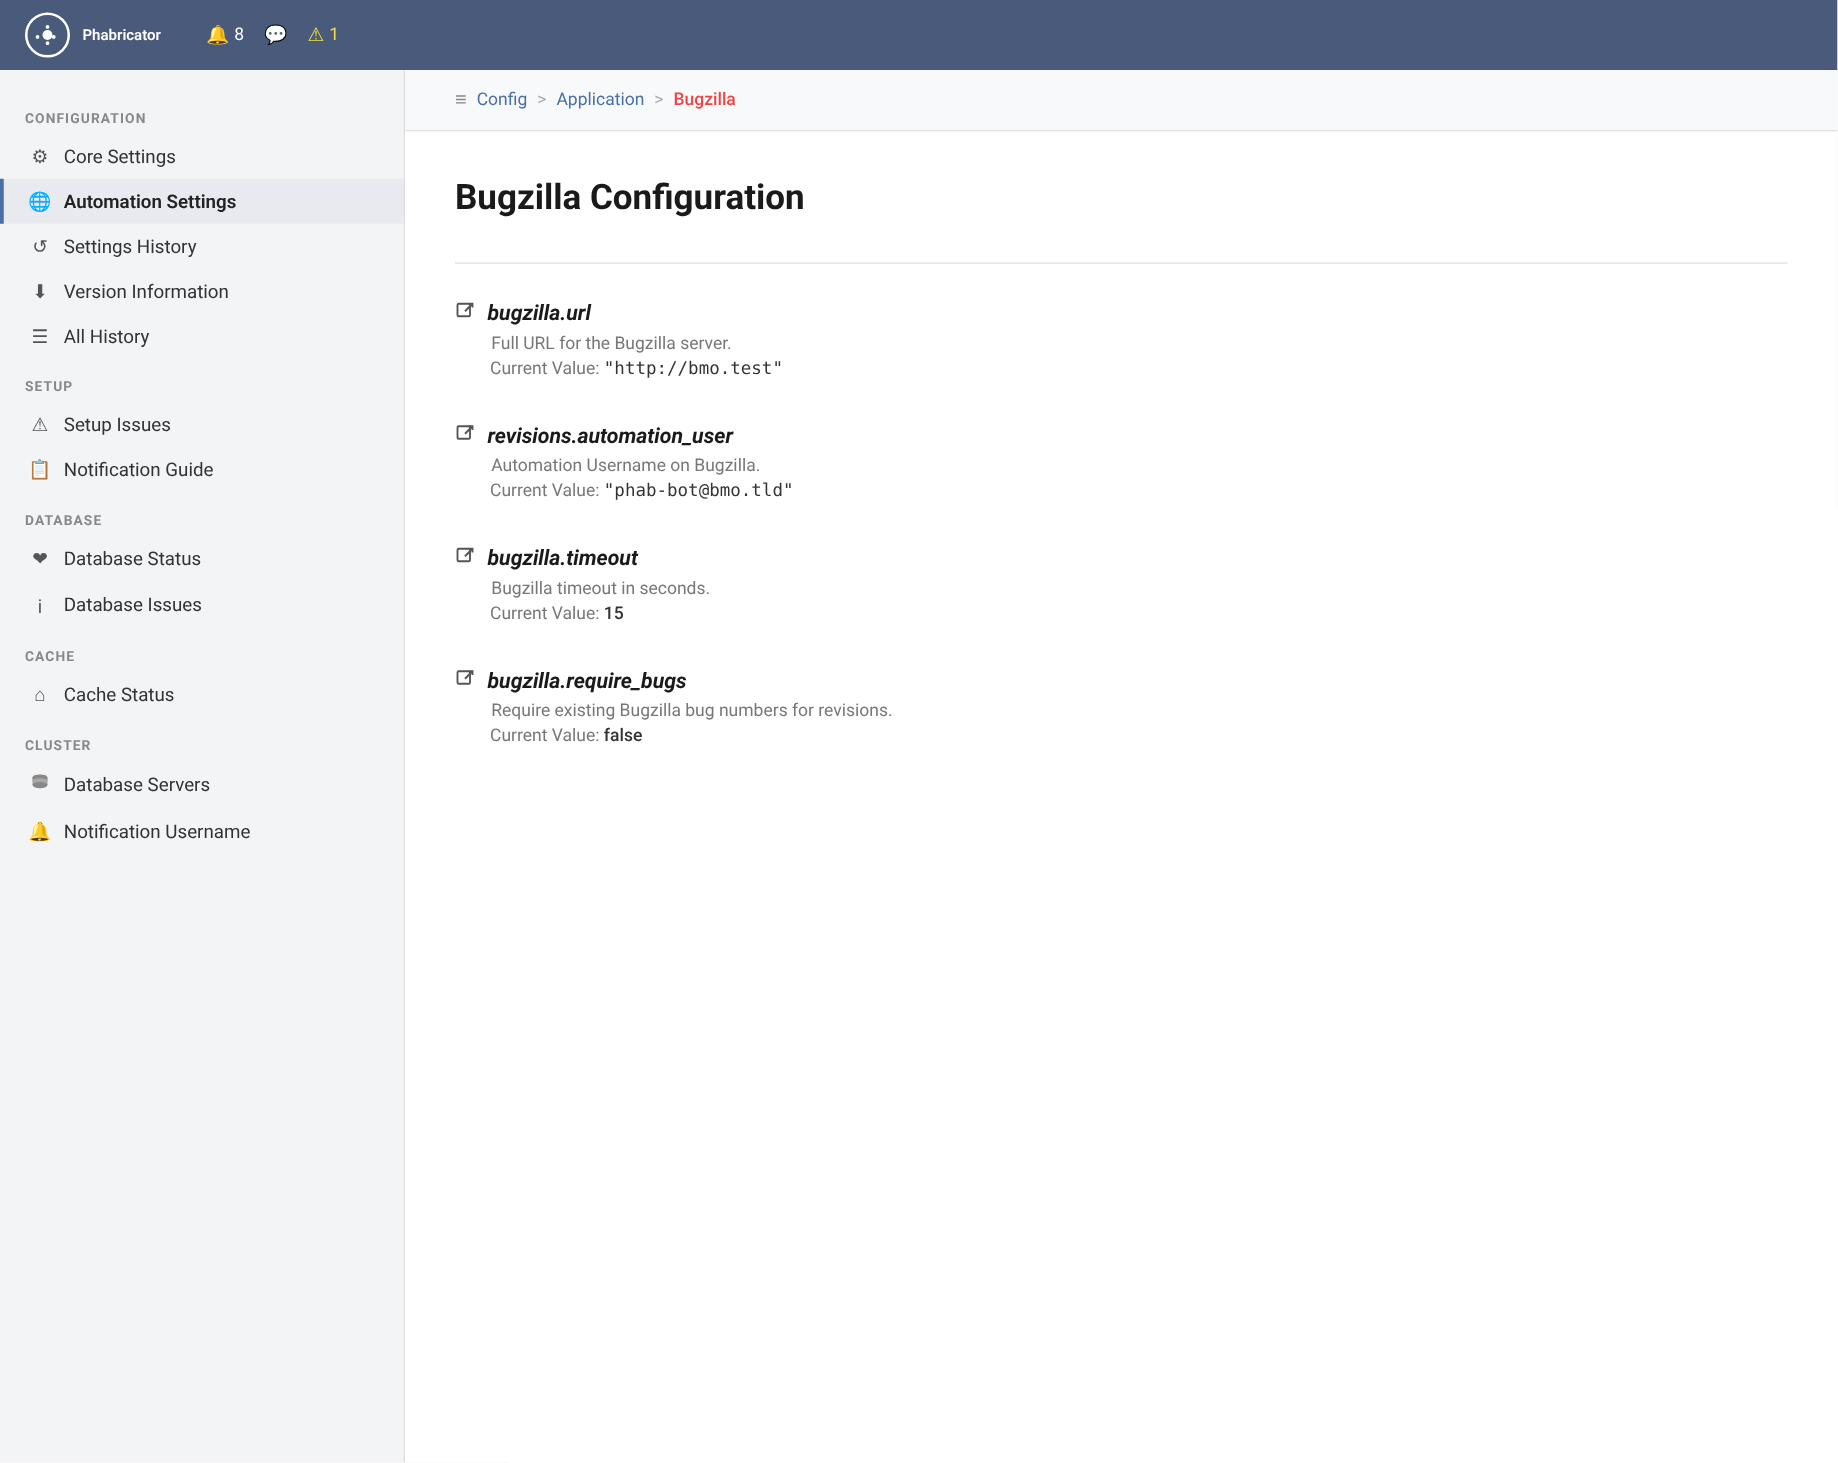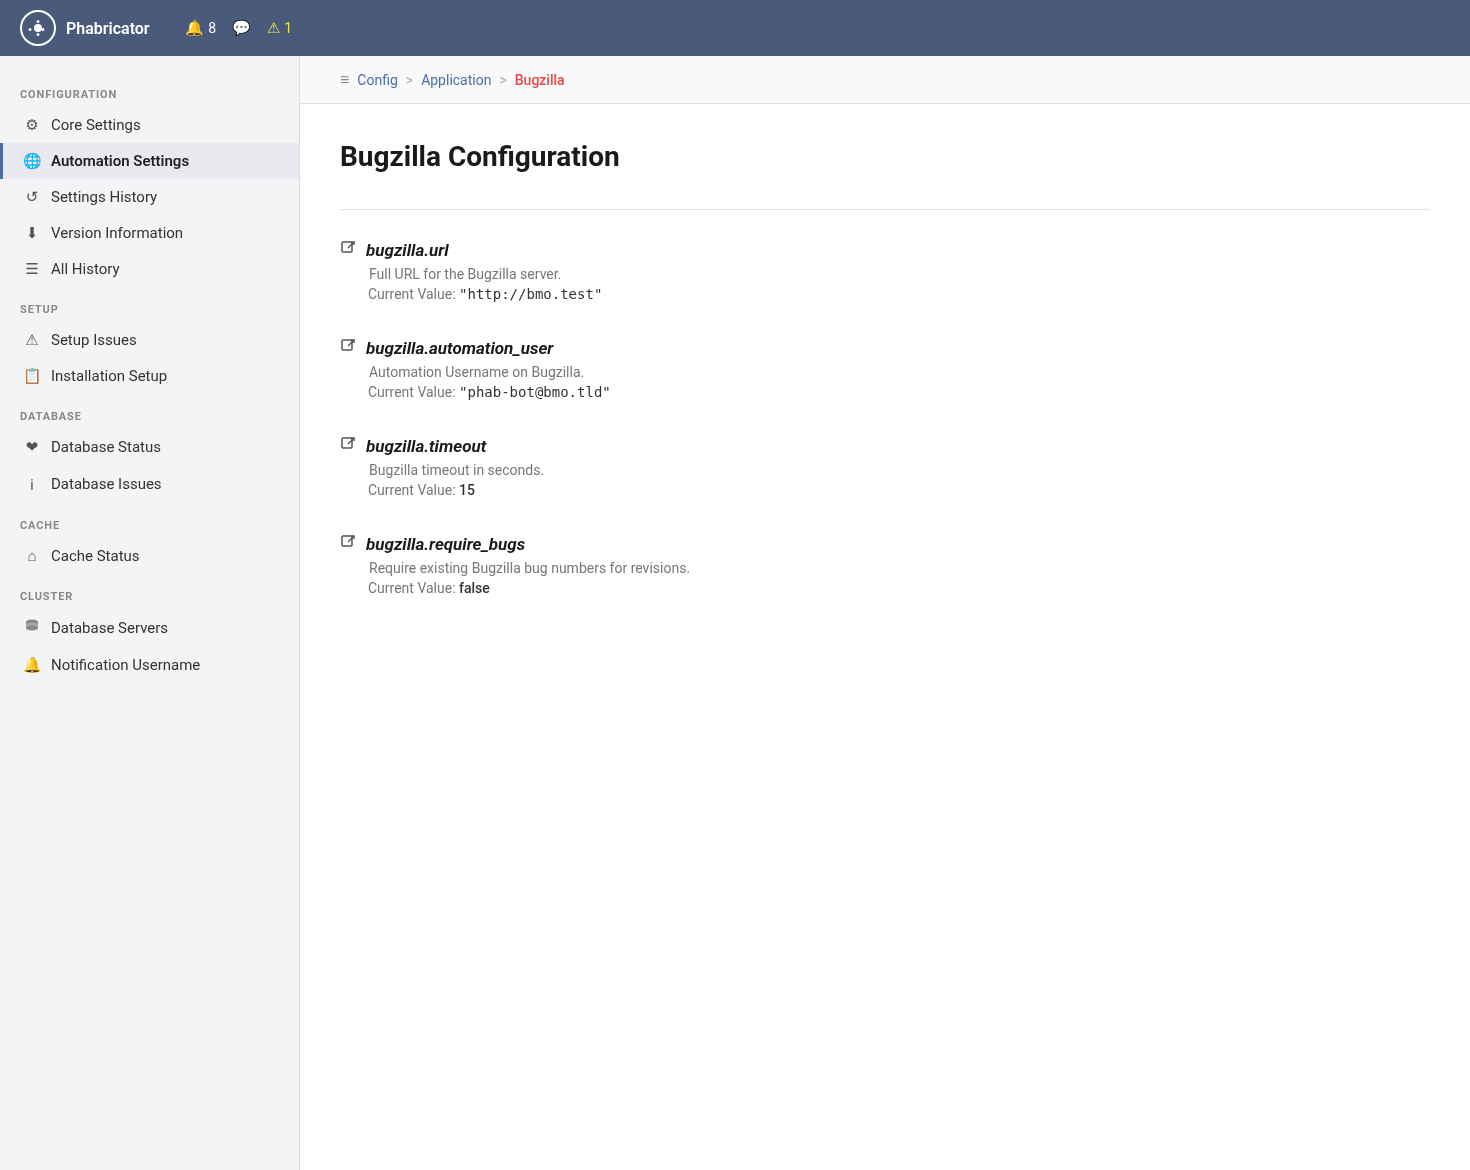--- a/index.html
+++ b/index.html
@@ -24,21 +24,21 @@
       width: 36px;
       height: 36px;
       border: 2px solid white;
       border-radius: 50%;
       display: flex;
       align-items: center;
       justify-content: center;
       font-size: 18px;
     }
     .header-title {
-      font-size: 16px;
+      font-size: 12px;
       font-weight: 600;
       color: white;
       text-align: center;
     }
     .header-icons {
       display: flex;
       align-items: center;
       gap: 16px;
       margin-left: 20px;
     }
@@ -58,21 +58,21 @@
     }
 
     
     .layout {
       display: flex;
       min-height: calc(100vh - 56px);
     }
 
     
     .sidebar {
-      width: 300px;
+      width: 324px;
       background: #f3f4f6;
       border-right: 1px solid #ddd;
       padding: 16px 0;
       flex-shrink: 0;
     }
     .sidebar-section-label {
       font-size: 11px;
       font-weight: 700;
       color: #888;
       letter-spacing: 0.08em;
@@ -250,21 +250,21 @@
     </div>
 
     <div>
       <div class="sidebar-section-label">SETUP</div>
       <div class="sidebar-item">
         <span class="sidebar-item-icon">⚠</span>
         <span>Setup Issues</span>
       </div>
       <div class="sidebar-item">
         <span class="sidebar-item-icon">📋</span>
-        <span>Installation Setup</span>
+        <span>Notification Guide</span>
       </div>
     </div>
 
     <div>
       <div class="sidebar-section-label">DATABASE</div>
       <div class="sidebar-item">
         <span class="sidebar-item-icon">❤</span>
         <span>Database Status</span>
       </div>
       <div class="sidebar-item">
@@ -337,21 +337,21 @@
 
       <div class="setting-item">
         <div class="setting-header">
           <span class="setting-edit-icon">
             <svg width="16" height="16" viewBox="0 0 16 16" fill="none" stroke="#555" stroke-width="1.5">
               <rect x="2" y="2" width="10" height="10" rx="1"></rect>
               <path d="M8 8 L14 2" stroke="#555" stroke-width="1.5"></path>
               <path d="M11 2h3v3" fill="none"></path>
             </svg>
           </span>
-          <span class="setting-name">bugzilla.automation_user</span>
+          <span class="setting-name">revisions.automation_user</span>
         </div>
         <div class="setting-desc">Automation Username on Bugzilla.</div>
         <div class="setting-value">
           <span>Current Value:</span>
           <span class="setting-value-code">"phab-bot@bmo.tld"</span>
         </div>
       </div>
 
       <div class="setting-item">
         <div class="setting-header">

